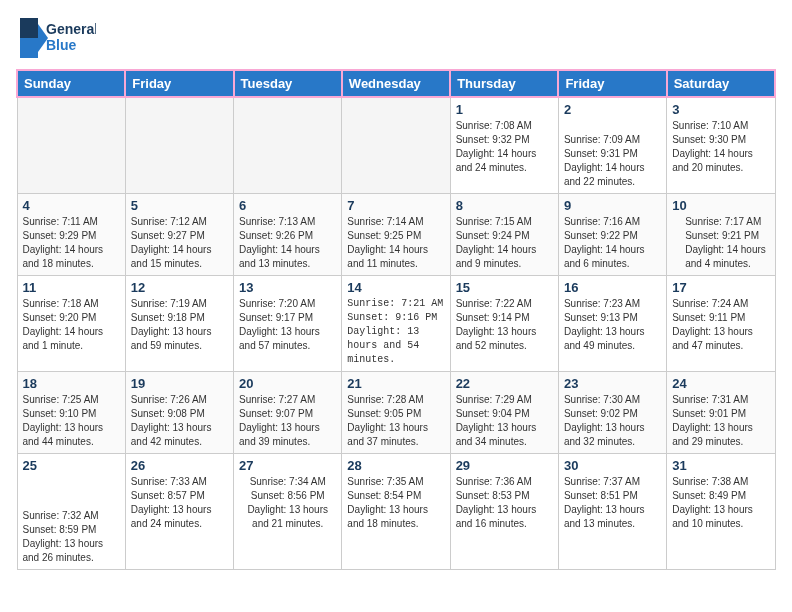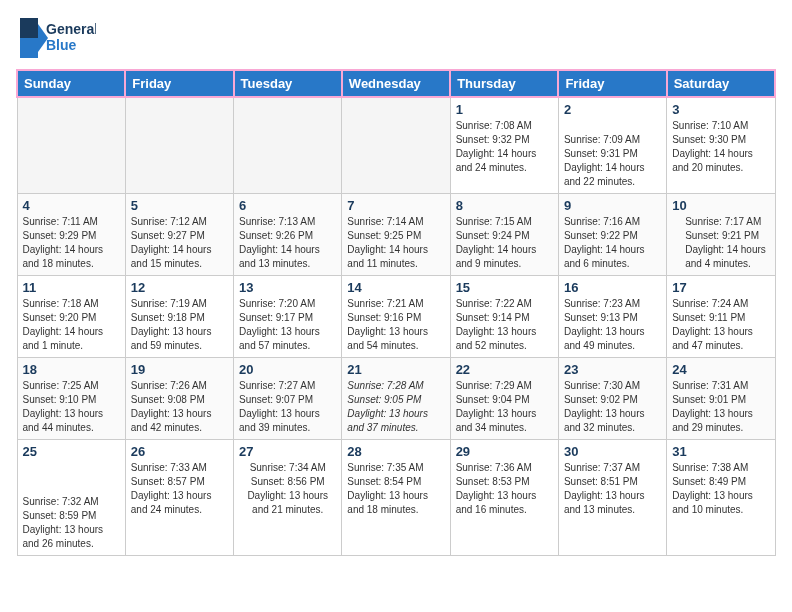--- a/index.html
+++ b/index.html
@@ -191,21 +191,21 @@
 Daylight: 13 hours and 59 minutes.</div>
         </td>
         <td>
           <span class="day-num">13</span>
           <div class="cell-info" style="white-space: pre-line;">Sunrise: 7:20 AM
 Sunset: 9:17 PM
 Daylight: 13 hours and 57 minutes.</div>
         </td>
         <td>
           <span class="day-num">14</span>
-          <div class="cell-info" style="white-space: pre-line;">Sunrise: 7:21 AM
+          <div class="cell-info" style="white-space: pre-line; font-family: Liberation Mono, monospace;">Sunrise: 7:21 AM
 Sunset: 9:16 PM
 Daylight: 13 hours and 54 minutes.</div>
         </td>
         <td>
           <span class="day-num">15</span>
           <div class="cell-info" style="white-space: pre-line;">Sunrise: 7:22 AM
 Sunset: 9:14 PM
 Daylight: 13 hours and 52 minutes.</div>
         </td>
         <td>
@@ -235,21 +235,21 @@
 Daylight: 13 hours and 42 minutes.</div>
         </td>
         <td>
           <span class="day-num">20</span>
           <div class="cell-info" style="white-space: pre-line;">Sunrise: 7:27 AM
 Sunset: 9:07 PM
 Daylight: 13 hours and 39 minutes.</div>
         </td>
         <td>
           <span class="day-num">21</span>
-          <div class="cell-info" style="white-space: pre-line; font-style: italic;">Sunrise: 7:28 AM
+          <div class="cell-info" style="white-space: pre-line;">Sunrise: 7:28 AM
 Sunset: 9:05 PM
 Daylight: 13 hours and 37 minutes.</div>
         </td>
         <td>
           <span class="day-num">22</span>
           <div class="cell-info" style="white-space: pre-line;">Sunrise: 7:29 AM
 Sunset: 9:04 PM
 Daylight: 13 hours and 34 minutes.</div>
         </td>
         <td>

